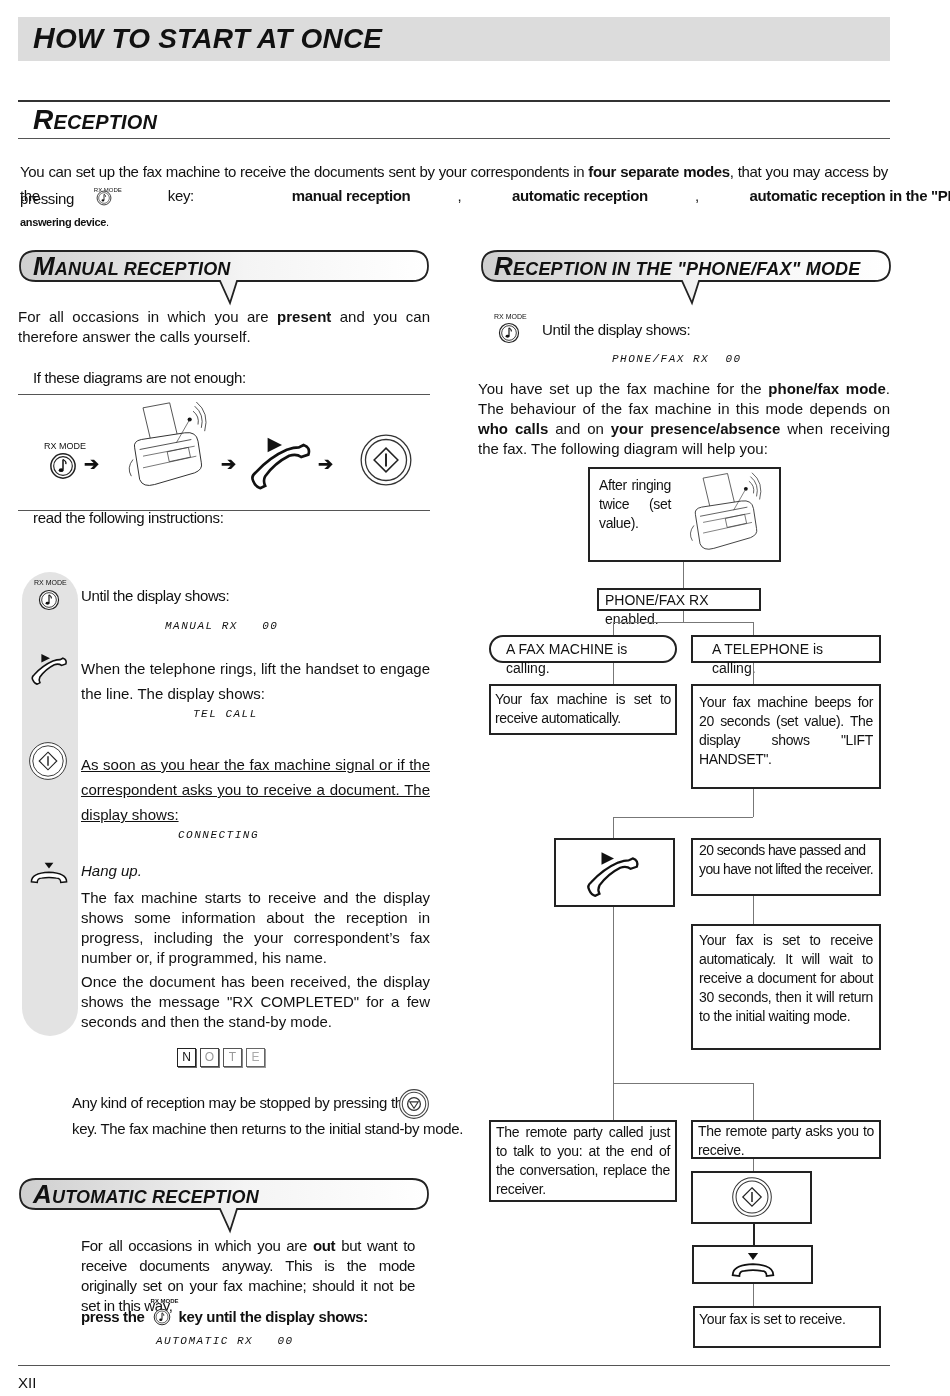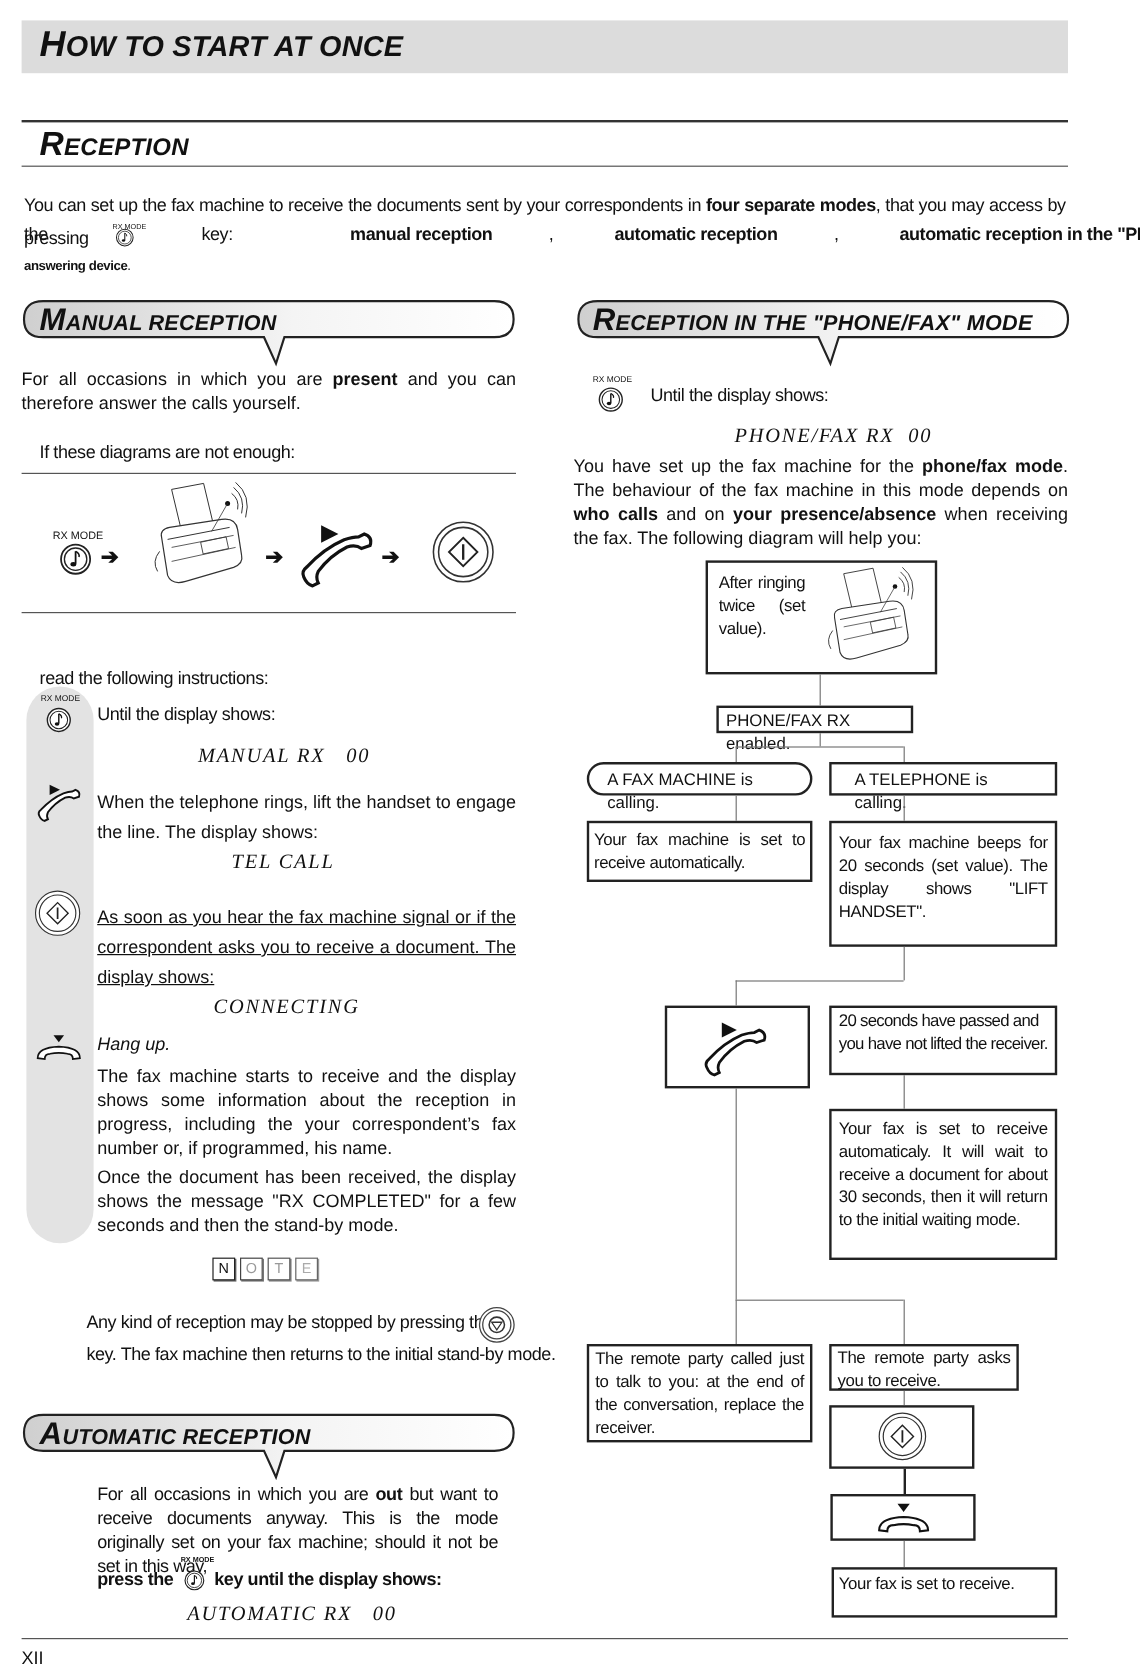--- a/index.html
+++ b/index.html
@@ -3,21 +3,21 @@
 <meta charset="utf-8">
 <style>
   html, body { margin: 0; padding: 0; background: #ffffff; }
   body { width: 950px; height: 1396px; position: relative; overflow: hidden;
          font-family: "Liberation Sans", sans-serif; color: #111; }
   .abs { position: absolute; }
   .sc-title { font-family: "Liberation Sans", sans-serif; font-style: italic; font-weight: bold; letter-spacing: 0.2px; }
   .sc-title .big { font-size: 1.35em; }
   .body-text { font-size: 15px; line-height: 20px; text-align: justify; }
   .narrow { font-family: "Liberation Sans", sans-serif; letter-spacing: -0.35px; }
-  .lcd { font-family: Liberation Serif, serif; font-style: italic; font-size: 17px; letter-spacing: 1.5px; }
+  .lcd { font-family: Liberation Mono, monospace; font-style: italic; font-size: 11px; letter-spacing: 1.5px; }
   .hr { position: absolute; height: 0; border-top: 1px solid #555; }
   .box { position: absolute; border: 2px solid #222; background: #fff; box-sizing: border-box;
          font-size: 14px; line-height: 19px; padding: 4px 6px; }
   .vline { position: absolute; width: 0; border-left: 1.5px solid #777; }
   .hline { position: absolute; height: 0; border-top: 1.5px solid #777; }
   .key-label { font-size: 7px; letter-spacing: 0; }
   b { font-weight: bold; }
 </style>
 </head>
 <body>
@@ -73,21 +73,21 @@
           <stop offset="1" stop-color="#ffffff"></stop>
         </linearGradient>
       </defs>
       <path d="M18 2 L394 2 Q410 2 410 17 Q410 32 394 32 L219 32 L212 54 L202 32 L18 32 Q2 32 2 17 Q2 2 18 2 Z" fill="url(#bubgrad)" stroke="#222" stroke-width="1.8"></path>
     </symbol>
   </defs>
 </svg>
 
 <div class="abs" style="left:18px;top:17px;width:872px;height:44px;background:#dcdcdc;"></div>
 <div class="abs sc-title" style="left:33px;top:18px;font-size:26px;line-height:40px;">
-  <span class="big" style="font-size:30px;">H</span><span style="font-size:24px;margin-top:20px;">OW TO START AT ONCE</span>
+  <span class="big" style="font-size:30px;">H</span><span style="font-size:28px;margin-top:20px;">OW TO START AT ONCE</span>
 </div>
 
 <div class="hr" style="left:18px;top:100px;width:872px;border-top:2px solid #333;"></div>
 <div class="abs sc-title" style="left:33px;top:103px;line-height:34px;">
   <span style="font-size:28px;">R</span><span style="font-size:20px;">ECEPTION</span>
 </div>
 <div class="hr" style="left:18px;top:138px;width:872px;"></div>
 
 <div class="abs body-text narrow" style="left:20px;top:158px;width:868px;font-size:15px;line-height:27px;">
   <span>You can set up the fax machine to receive the documents sent by your correspondents in </span><b>four separate modes</b><span>, that you may access by pressing</span>
@@ -138,21 +138,21 @@
   <span style="position:absolute;left:203px;top:58px;font-size:18px;font-weight:bold;">➔</span>
   <svg width="72" height="60" style="position:absolute;left:228px;top:38px;">
       <use href="#sym-lift"></use>
     </svg>
   <span style="position:absolute;left:300px;top:58px;font-size:18px;font-weight:bold;">➔</span>
   <svg width="54" height="54" style="position:absolute;left:341px;top:38px;">
       <use href="#sym-start"></use>
     </svg>
 </div>
 <div class="hr" style="left:18px;top:510px;width:412px;"></div>
-<div class="abs narrow" style="left:33px;top:509px;font-size:15px;margin-top:48px;">read the following instructions:</div>
+<div class="abs narrow" style="left:33px;top:509px;font-size:15px;">read the following instructions:</div>
 
 <div class="abs" style="left:22px;top:572px;width:56px;height:464px;background:#e3e3e3;border-radius:28px 28px 28px 28px;"></div>
 
 <span class="abs key-label" style="left:34px;top:579px;font-size:7px;">RX MODE</span>
 <svg class="abs" width="22" height="22" style="left:38px;top:589px;">
     <use href="#sym-rxkey"></use>
   </svg>
 <div class="abs narrow" style="left:81px;top:587px;font-size:15px;">Until the display shows:</div>
 <div class="abs lcd" style="left:165px;top:620px;white-space:pre;">MANUAL RX   00</div>
 
@@ -260,21 +260,21 @@
 <div class="box narrow" style="left:691px;top:838px;width:190px;height:58px;padding:1px 6px;letter-spacing:-0.6px;">20 seconds have passed and you have not lifted the receiver.</div>
 <div class="vline" style="left:753px;top:896px;height:28px;"></div>
 <div class="box narrow" style="left:691px;top:924px;width:190px;height:126px;padding:5px 6px;text-align:justify;">Your fax is set to receive automaticaly. It will wait to receive a document for about 30 seconds, then it will return to the initial waiting mode.</div>
 
 <div class="vline" style="left:613px;top:907px;height:176px;"></div>
 <div class="hline" style="left:613px;top:1083px;width:140px;"></div>
 <div class="vline" style="left:613px;top:1083px;height:38px;"></div>
 <div class="vline" style="left:753px;top:1083px;height:38px;"></div>
 
 <div class="box narrow" style="left:489px;top:1120px;width:188px;height:82px;padding:1px 5px;text-align:justify;">The remote party called just to talk to you: at the end of the conversation, replace the receiver.</div>
-<div class="box narrow" style="left:691px;top:1120px;width:158px;height:39px;padding:0px 5px;text-align:justify;">The remote party asks you to receive.</div>
+<div class="box narrow" style="left:691px;top:1120px;width:190px;height:39px;padding:0px 5px;text-align:justify;">The remote party asks you to receive.</div>
 
 <div class="vline" style="left:753px;top:1159px;height:12px;"></div>
 <div class="box" style="left:691px;top:1171px;width:121px;height:53px;">
   <svg width="42" height="42" style="position:absolute;left:38px;top:3px;">
       <use href="#sym-start"></use>
     </svg>
 </div>
 <div class="vline" style="left:753px;top:1224px;height:21px;border-left:2.5px solid #222;"></div>
 <div class="box" style="left:692px;top:1245px;width:121px;height:39px;">
   <svg width="60" height="34" style="position:absolute;left:29px;top:1px;">

